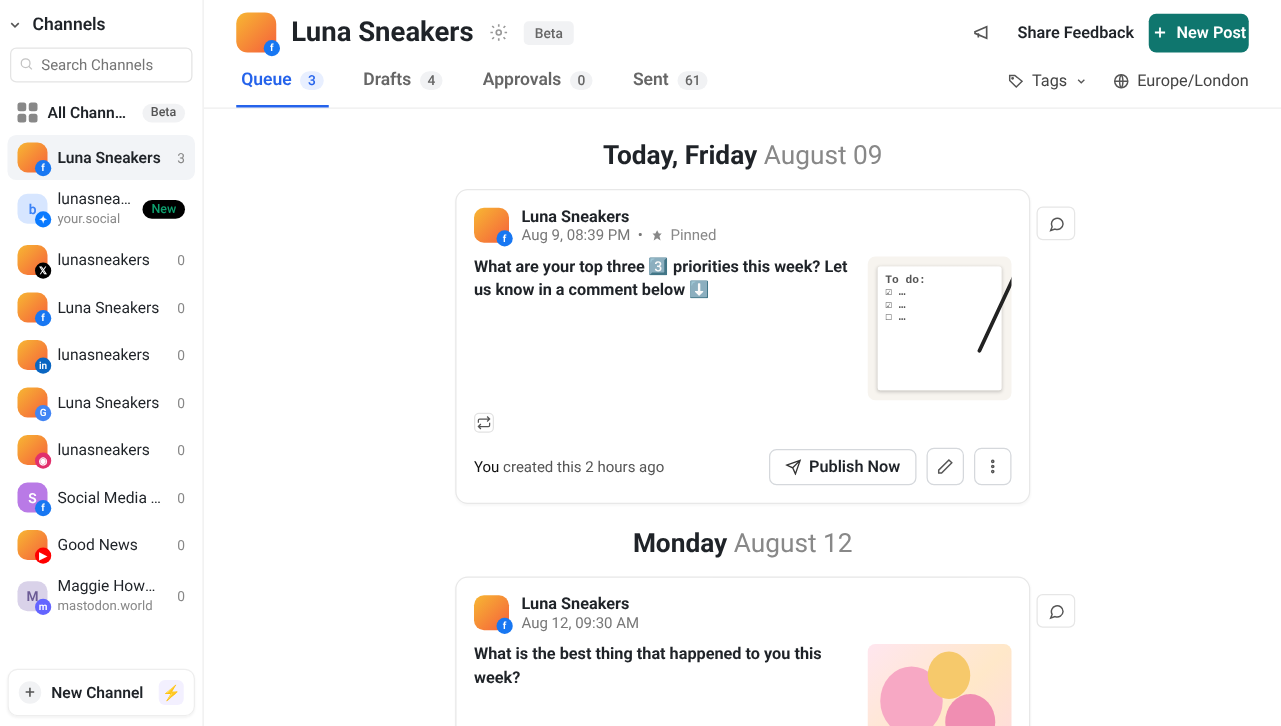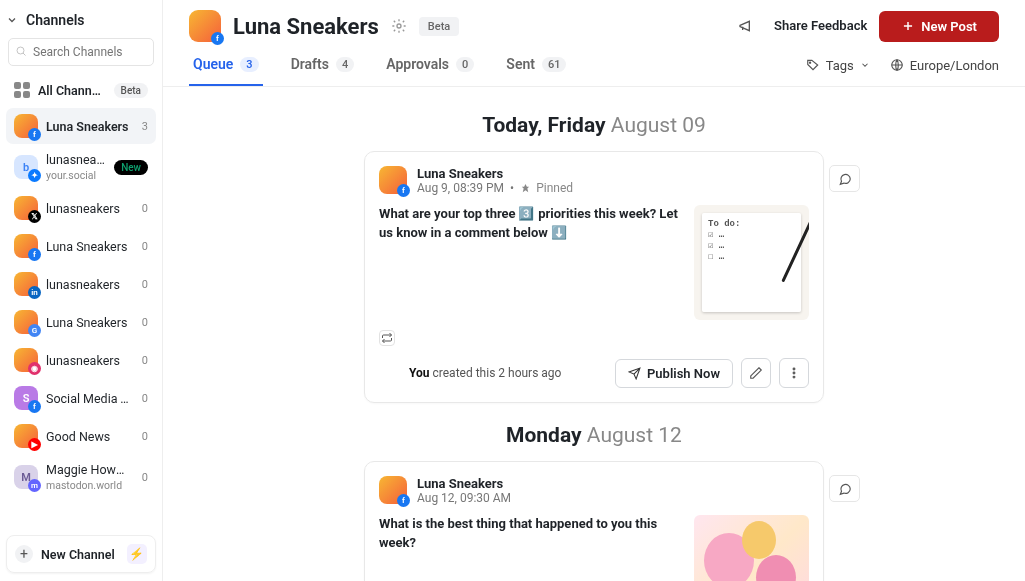--- a/index.html
+++ b/index.html
@@ -28,22 +28,22 @@
     .bolt{width:20px;height:20px;border-radius:5px;background:#f3f0ff;color:#7c3aed;display:flex;align-items:center;justify-content:center;font-size:12px;}
     .channel-scroll{flex:1;overflow-y:auto;}
 
     .main { flex:1; display:flex; flex-direction:column; overflow:hidden; }
     .mh { display:flex; align-items:center; padding:10px 26px 0 26px; gap:12px; }
     .mh .big-av{width:32px;height:32px;border-radius:9px;}
     .mh h1{font-size:22px;font-weight:700;}
     .gear{opacity:.6;cursor:pointer;}
     .beta-pill{background:#f1f2f4;color:#666;font-size:11px;padding:3px 9px;border-radius:4px;font-weight:500;}
     .mh-right{margin-left:auto;display:flex;gap:12px;align-items:center;}
-    .share{display:flex;gap:20px;align-items:flex-start;font-weight:600;font-size:13px;cursor:pointer;}
-    .newpost{background:#b91c1c;color:#fff;padding:8px 22px;border-radius:6px;font-weight:600;display:flex;gap:6px;align-items:center;cursor:pointer;}
+    .share{display:flex;gap:20px;align-items:center;font-weight:600;font-size:13px;cursor:pointer;}
+    .newpost{background:#0f766e;color:#fff;padding:8px 2px;border-radius:6px;font-weight:600;display:flex;gap:6px;align-items:center;cursor:pointer;}
     .tabs{display:flex;gap:24px;padding:14px 26px 0 26px;border-bottom:1px solid #eee;align-items:center;}
     .tab{display:flex;gap:7px;align-items:center;padding:0 4px 12px 4px;font-weight:600;font-size:14px;color:#666;border-bottom:2px solid transparent;cursor:pointer;}
     .tab.active{color:#2563eb;border-bottom-color:#2563eb;}
     .nc{background:#f1f2f4;color:#666;font-size:11px;padding:1px 6px;border-radius:9px;font-weight:500;}
     .tab.active .nc{background:#e8efff;color:#2563eb;}
     .tabs-right{margin-left:auto;display:flex;gap:20px;padding-bottom:12px;}
     .tag-btn,.tz-btn{display:flex;gap:6px;align-items:center;font-size:13px;color:#444;cursor:pointer;}
     .feed{flex:1;overflow-y:auto;padding:16px 0 40px 0;}
     .day-hdr{text-align:center;margin:10px 0 14px 0;font-size:21px;}
     .day-hdr .dh-a{font-weight:700;} .day-hdr .dh-b{color:#888;}
@@ -54,21 +54,21 @@
     .cav{width:28px;height:28px;border-radius:8px;}
     .cname{font-weight:700;font-size:13px;}
     .cmeta{font-size:12px;color:#777;display:flex;gap:6px;align-items:center;}
     .pinned{color:#888;display:flex;gap:5px;align-items:center;}
     .body{margin-top:10px;display:flex;gap:14px;font-weight:bold;}
     .text{flex:1;font-size:13px;line-height:1.45;}
     .thumb{width:115px;height:115px;border-radius:6px;flex-shrink:0;}
     .rep{margin-top:10px;width:16px;height:16px;border:1px solid #e2e2e2;border-radius:4px;display:flex;align-items:center;justify-content:center;cursor:pointer;padding:0;}
     .foot{margin-top:12px;display:flex;align-items:center;gap:8px;}
     .created{font-size:12px;color:#555;}
-    .created b{color:#111;font-weight:700;margin-left:30px;}
+    .created b{color:#111;font-weight:400;}
     .foot .sp{flex:1;}
     .pub{border:1px solid #d5d8dc;border-radius:6px;padding:6px 12px;font-weight:600;font-size:13px;display:flex;gap:6px;align-items:center;cursor:pointer;}
     .iconbtn{border:1px solid #d5d8dc;border-radius:6px;width:30px;height:30px;display:flex;align-items:center;justify-content:center;cursor:pointer;}
     .thumb.notebook{background:#f7f4ef;position:relative;overflow:hidden;}
     .thumb.notebook::before{content:"";position:absolute;left:8px;top:8px;right:8px;bottom:8px;background:linear-gradient(#fff,#fff);border-radius:2px;box-shadow:0 1px 3px rgba(0,0,0,.2);}
     .thumb.notebook::after{content:"To do:\A☑ …\A☑ …\A☐ …";white-space:pre;position:absolute;left:14px;top:14px;font-size:9px;color:#555;font-family:"Courier New",monospace;}
     .thumb.notebook .pen{position:absolute;right:10px;top:10px;width:3px;height:70px;background:#222;transform:rotate(25deg);border-radius:2px;}
     .thumb.balloons{background:linear-gradient(135deg,#ffe6ef 0%,#ffe8c9 50%,#ffd6e6 100%);position:relative;overflow:hidden;}
     .thumb.balloons span{position:absolute;border-radius:50%;}
     .b1{width:50px;height:55px;background:#f7a8c4;left:10px;top:18px;}

